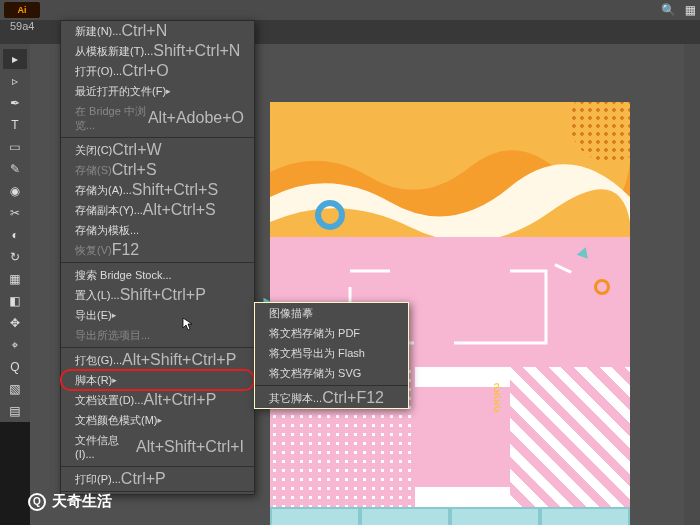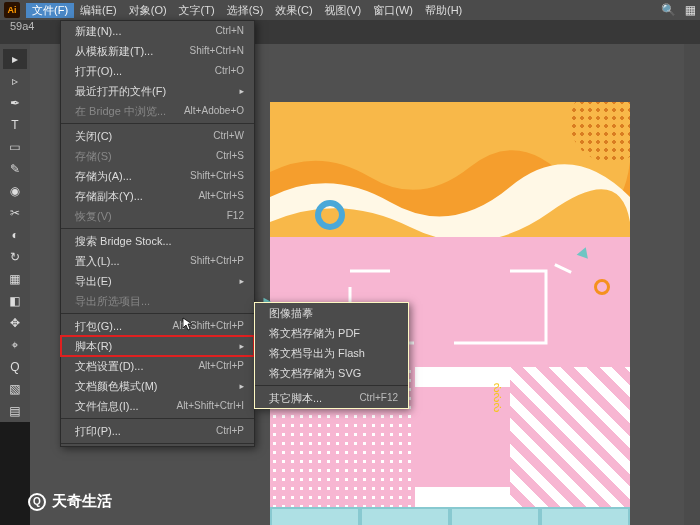--- a/index.html
+++ b/index.html
@@ -1,19 +1,19 @@
 <!DOCTYPE html>
 <html><head>
 <meta charset="utf-8">
 <style>
 * { margin: 0; padding: 0; box-sizing: border-box; font-family: "Microsoft YaHei", sans-serif; }
 body { width: 700px; height: 525px; background: #1a1a1a; overflow: hidden; position: relative; }
 .app { width: 100%; height: 100%; position: relative; }
 .menubar { background: #4b4b4b; height: 20px; display: flex; align-items: center; padding: 0 4px; font-size: 11px; color: #ddd; }
-.menubar .logo { width: 16px; height: 16px; background: #2a1100; color: #ff9a00; display: flex; align-items: center; justify-content: center; font-weight: bold; font-size: 9px; margin-right: 6px; border-radius: 2px; }
+.menubar .logo { width: 36px; height: 16px; background: #2a1100; color: #ff9a00; display: flex; align-items: center; justify-content: center; font-weight: bold; font-size: 9px; margin-right: 12px; border-radius: 2px; }
 .menubar .mitem { padding: 0 6px; cursor: pointer; }
 .menubar .mitem.active { background: #4a88c7; color: #fff; }
 .menubar .spacer { flex: 1; }
 .menubar .icons { display: flex; gap: 8px; font-size: 12px; }
 .tabrow { background: #383838; height: 24px; display: flex; align-items: flex-start; padding: 0 10px; font-size: 11px; color: #bbb; }
 .toolbar-left { position: absolute; left: 0; top: 44px; width: 30px; background: #4b4b4b; display: flex; flex-direction: column; align-items: center; padding-top: 4px; }
 .tool { width: 24px; height: 20px; margin: 1px 0; display: flex; align-items: center; justify-content: center; color: #ddd; font-size: 12px; cursor: pointer; }
 .tool.sel { background: #333; }
 .panel-right { position: absolute; right: 0; top: 44px; width: 16px; height: calc(100% - 44px); background: #4b4b4b; }
 .canvas { position: absolute; left: 30px; top: 44px; right: 16px; bottom: 0; background: #505050; overflow: hidden; }
@@ -34,50 +34,39 @@
 .frame svg { width: 100%; height: 100%; }
 .yellow-wave { position: absolute; left: 30px; top: 122px; color: #f5c620; font-size: 12px; letter-spacing: 1px; }
 .sect3 { position: absolute; left: 0; top: 265px; right: 0; height: 140px; overflow: hidden; }
 .dot-bg { position: absolute; left: 0; top: 0; width: 145px; height: 100%; background: #f7b6d2; background-image: radial-gradient(#fff 1.5px, transparent 1.5px); background-size: 9px 9px; }
 .pink-block { position: absolute; left: 145px; top: 20px; width: 100px; height: 100px; background: #f7b6d2; }
 .stripe-bg { position: absolute; right: 0; top: 0; width: 120px; height: 100%; background: repeating-linear-gradient(45deg, #fff 0 9px, #f7b6d2 9px 18px); }
 .zig { position: absolute; right: 118px; top: 24px; color: #f5c620; font-size: 11px; transform: rotate(90deg); }
 .sect4 { position: absolute; left: 0; top: 405px; right: 0; height: 25px; background: #aee0e4; display: flex; }
 .sq { flex: 1; height: 100%; border: 2px solid #88c9d0; }
 .dropdown { position: absolute; left: 60px; top: 20px; width: 195px; background: #4b4b4b; color: #ddd; font-size: 11px; box-shadow: 2px 2px 8px rgba(0,0,0,0.5); border: 1px solid #2a2a2a; z-index: 100; }
-.dd-row { display: flex; justify-content: space-between; align-items: center; padding: 3px 10px 3px 14px; cursor: pointer; line-height: 14px; }
-.dd-row.highlighted { outline: 2px solid #e02020; outline-offset: -1px; background: #4b4b4b; }
+.dd-row { display: flex; align-items: center; padding: 3px 10px 3px 14px; cursor: pointer; line-height: 14px; }
+.dd-row.highlighted { outline: 2px solid #e02020; outline-offset: -1px; background: #4b4b4b; border-radius: 9px; }
 .dd-row .arrow { font-size: 9px; color: #ccc; }
 .dd-row.disabled { color: #888; }
-.dd-row .sc { color: #bbb; font-size: 10px; }
+.dd-row .sc { color: #bbb; font-size: 16px; }
 .dd-sep { height: 1px; background: #2f2f2f; margin: 2px 0; }
 .submenu { position: absolute; left: 254px; top: 302px; width: 155px; background: #4b4b4b; color: #ddd; font-size: 11px; box-shadow: 2px 2px 8px rgba(0,0,0,0.5); border: 1px solid #fef9c3; z-index: 101; }
 .cursor { position: absolute; left: 182px; top: 317px; z-index: 200; }
 .cursor svg { width: 14px; height: 14px; }
 .watermark { position: absolute; left: 28px; bottom: 14px; display: flex; align-items: center; gap: 6px; color: #fff; font-size: 15px; font-weight: 600; z-index: 300; }
 .watermark .wm-icon { width: 18px; height: 18px; border: 2px solid #fff; border-radius: 50%; display: flex; align-items: center; justify-content: center; font-size: 10px; }
 </style>
 </head>
 <body>
 
 <div class="app">
 
   <div class="menubar">
     <div class="logo">Ai</div>
-    <div id="menu-items" style="display: flex;">
-        <span class="mitem active">文件(F)</span>
-        <span class="mitem">编辑(E)</span>
-        <span class="mitem">对象(O)</span>
-        <span class="mitem">文字(T)</span>
-        <span class="mitem">选择(S)</span>
-        <span class="mitem">效果(C)</span>
-        <span class="mitem">视图(V)</span>
-        <span class="mitem">窗口(W)</span>
-        <span class="mitem">帮助(H)</span>
-      </div>
     <div class="spacer"></div>
     <div class="icons">
       <span>🔍</span>
       <span>▦</span>
     </div>
   </div>
 
   <div class="tabrow">
     <span>59a4</span>
   </div>
@@ -175,20 +164,23 @@
         <span class="sc">Ctrl+S</span>
       </div>
       <div class="dd-row">
         <span>存储为(A)...</span>
         <span class="sc">Shift+Ctrl+S</span>
       </div>
       <div class="dd-row">
         <span>存储副本(Y)...</span>
         <span class="sc">Alt+Ctrl+S</span>
       </div>
+      <div class="dd-row">
+        <span>存储为模板...</span>
+      </div>
       <div class="dd-row disabled">
         <span>恢复(V)</span>
         <span class="sc">F12</span>
       </div>
       <div class="dd-sep"></div>
       <div class="dd-row">
         <span>搜索 Bridge Stock...</span>
       </div>
       <div class="dd-row">
         <span>置入(L)...</span>

